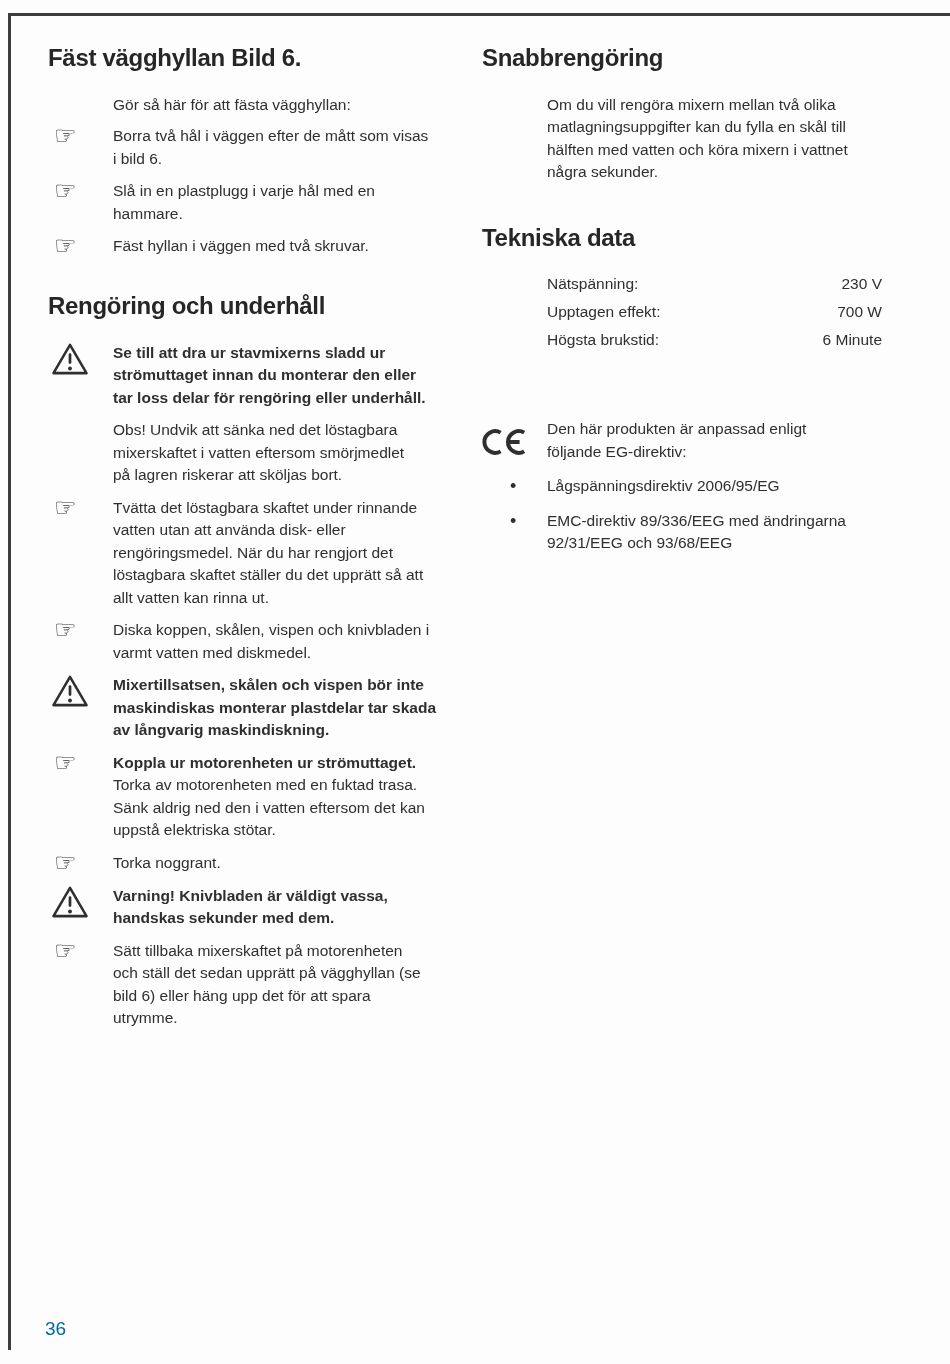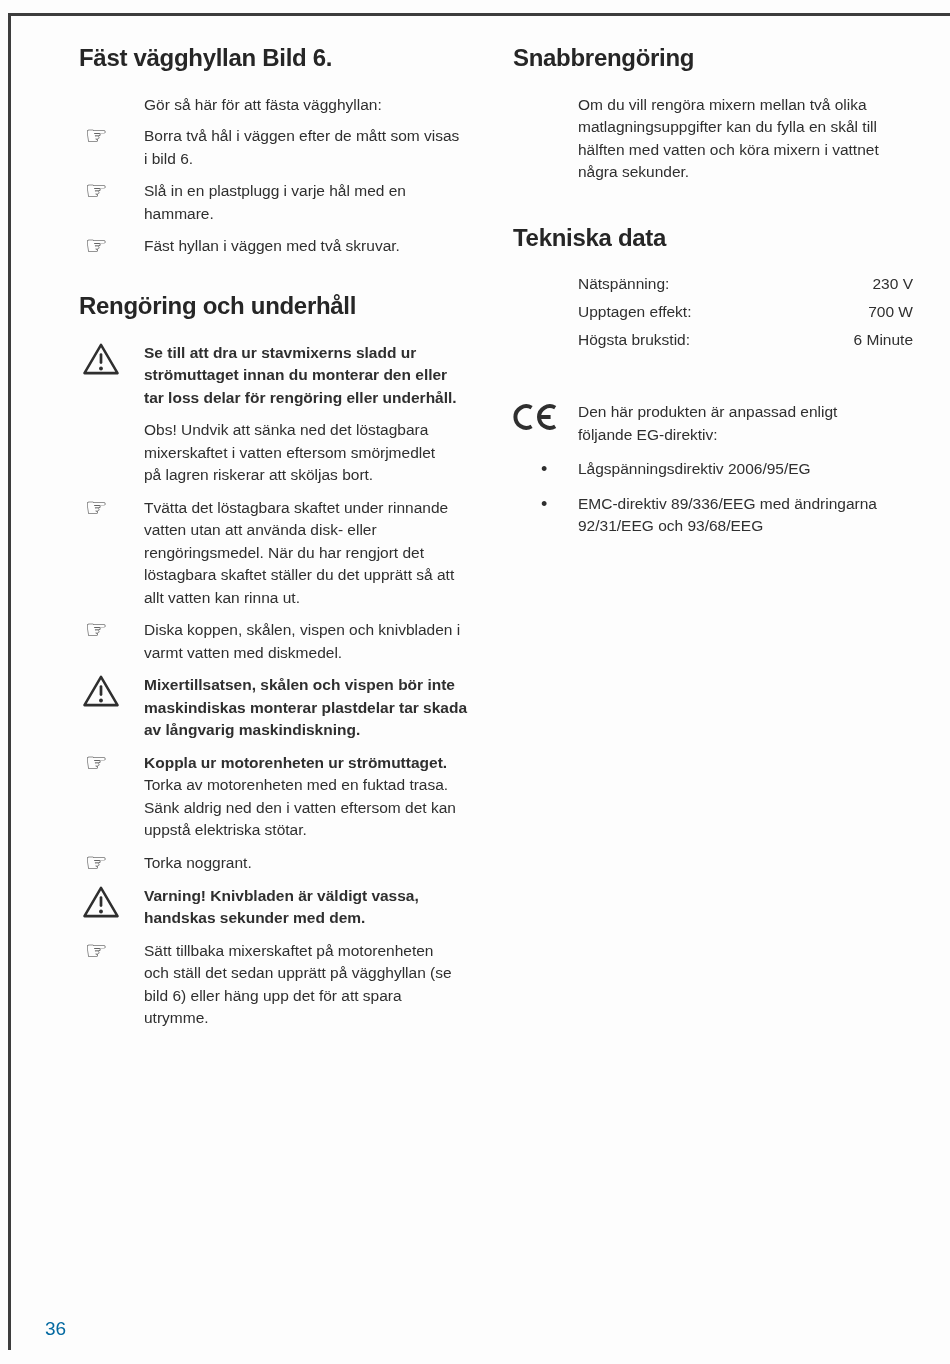--- a/index.html
+++ b/index.html
@@ -22,21 +22,21 @@
     position: absolute;
     top: 13px; left: 8px;
     width: 3px; height: 1337px;
     background: #3d3d3d;
   }
   .content {
     position: absolute;
     top: 44px; left: 48px;
     display: flex;
   }
-  .col-left { width: 434px; flex: none; margin-left: 31px; }
+  .col-left { width: 434px; flex: none; }
   .col-right { width: 400px; flex: none; }
 
   h1 {
     font-size: 24px;
     font-weight: 700;
     letter-spacing: -0.3px;
     color: #262626;
     margin: 0 0 22px 0;
     line-height: 1.15;
   }
@@ -73,21 +73,21 @@
 
   .tech-row {
     display: flex;
     justify-content: space-between;
     padding-left: 65px;
     font-size: 15.5px;
     line-height: 21px;
     margin-bottom: 7px;
   }
 
-  .ce-block { display: flex; margin-top: 51px; align-items: flex-start; }
+  .ce-block { display: flex; margin-top: 68px; align-items: center; }
   .ce-svg { display: block; margin-top: 2px; }
 
   .bullet-item { display: flex; margin-top: 12px; align-items: flex-start; }
   .bullet-glyph {
     width: 65px;
     flex: none;
     padding-left: 28px;
     box-sizing: border-box;
     font-size: 18px;
     line-height: 22px;

